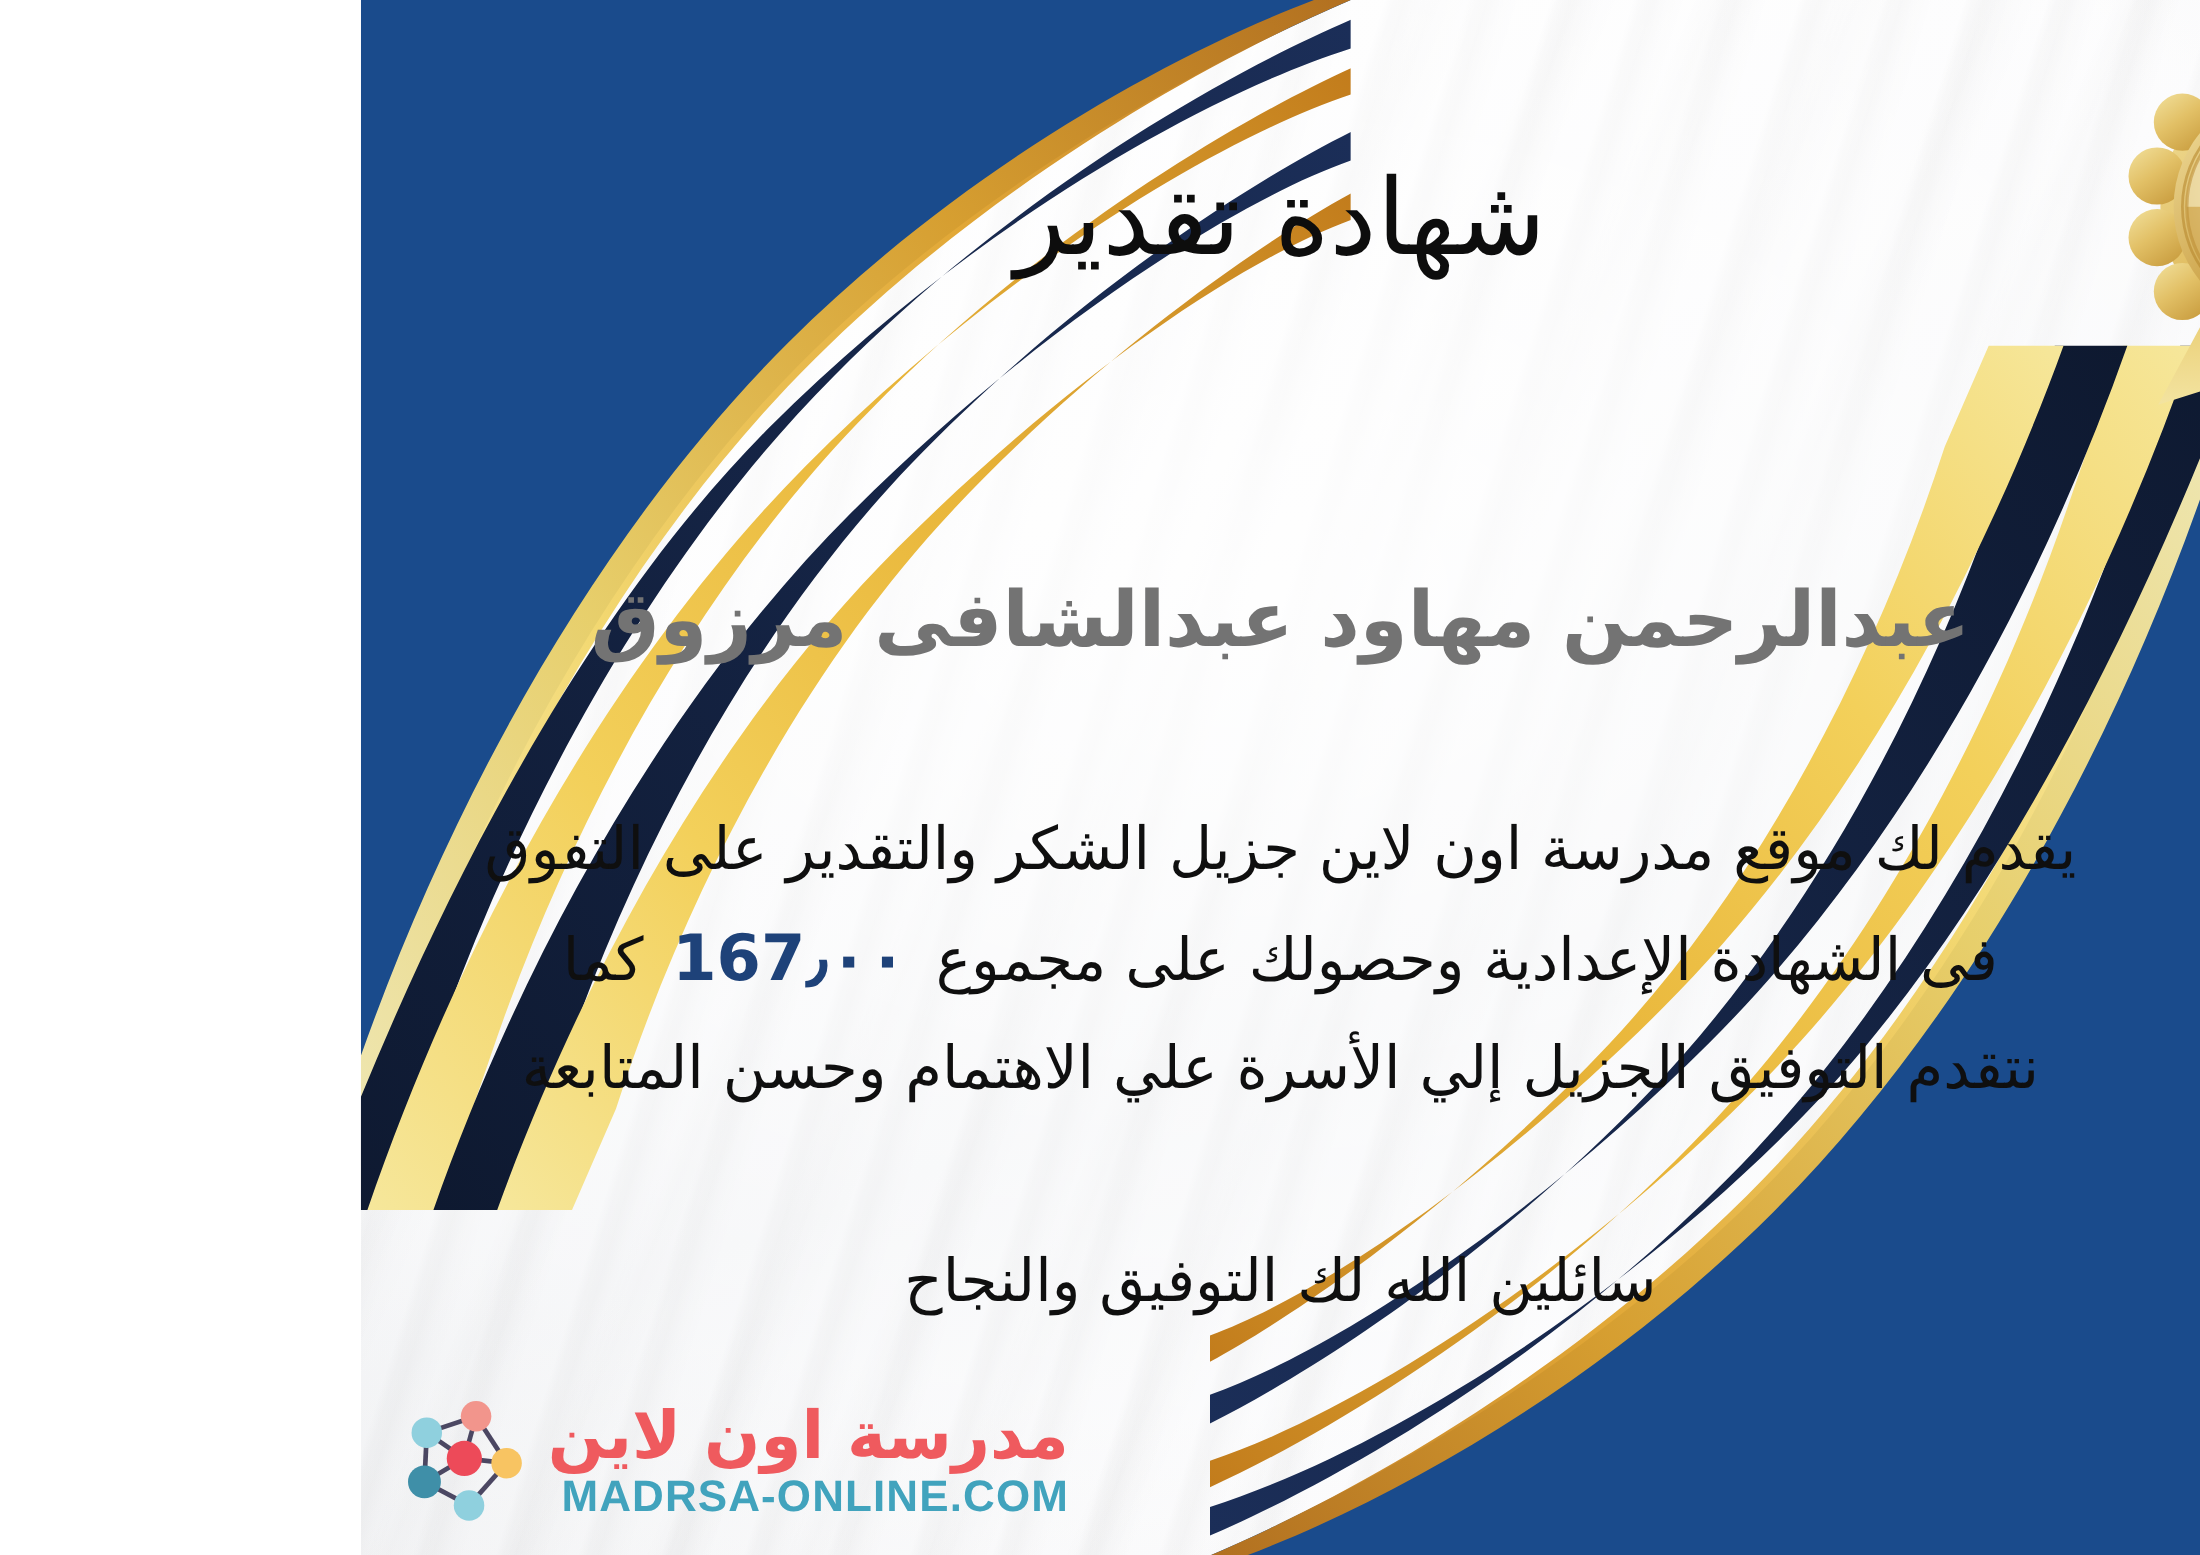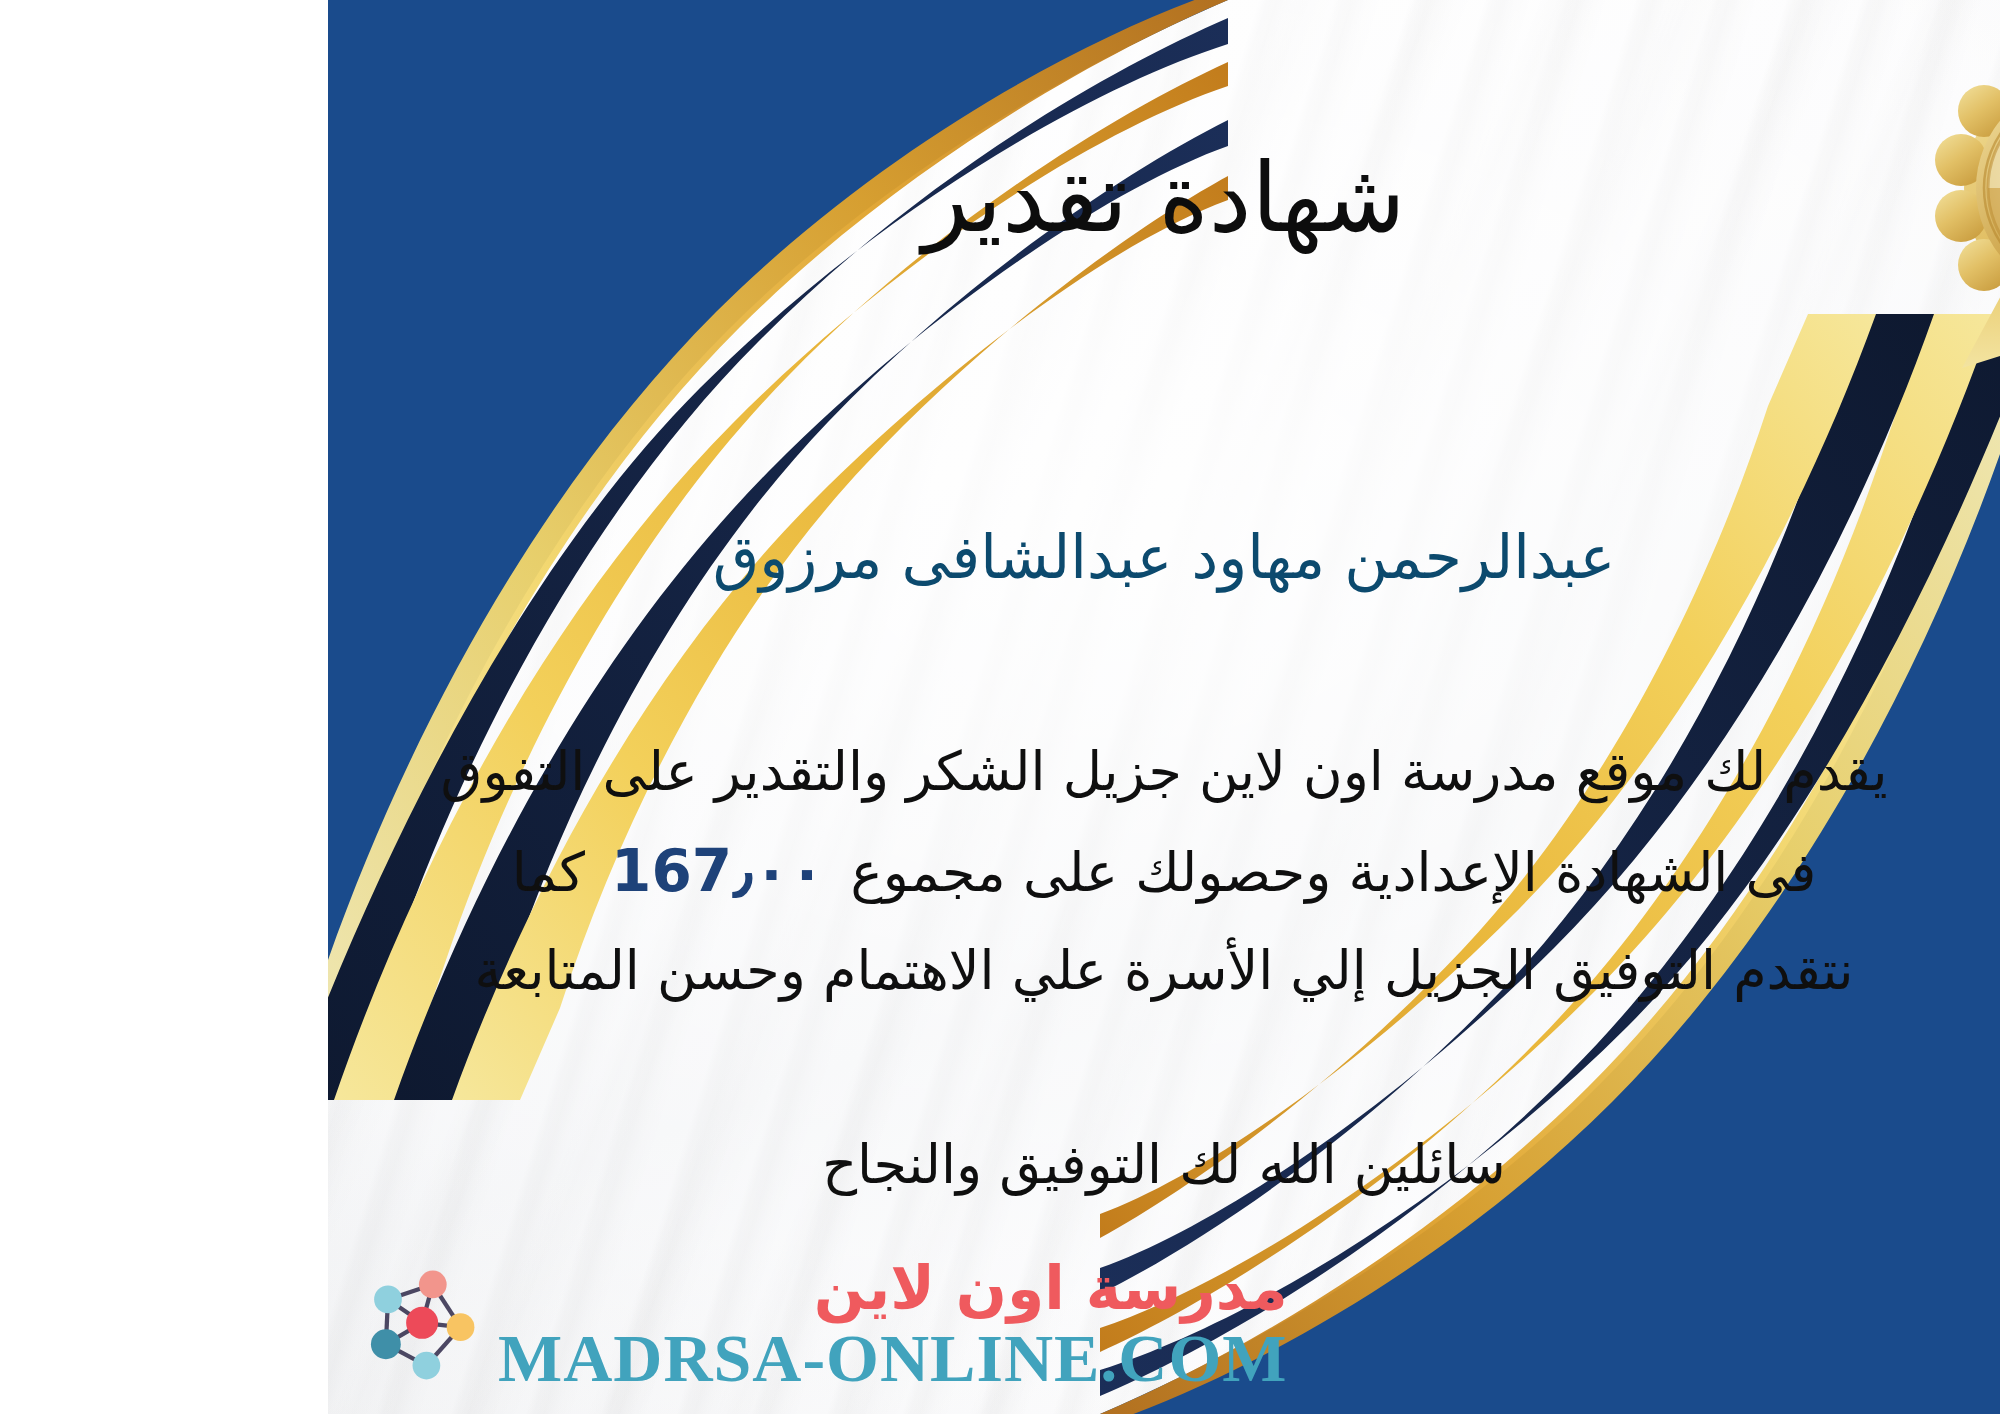--- a/index.html
+++ b/index.html
@@ -92,23 +92,23 @@
     color: #0d0d0d;
     line-height: 1.25;
     direction: rtl;
   }
 
   .recipient-name {
     position: absolute;
     top: 518px;
     left: 0;
     right: 0;
-    font-size: 60px;
-    font-weight: 400;
-    color: #0c4a6e;
+    font-size: 70px;
+    font-weight: 700;
+    color: #737373;
     line-height: 1.3;
     direction: rtl;
     padding: 0 170px;
     box-sizing: border-box;
   }
 
   .body-block {
     position: absolute;
     top: 724px;
     left: 55px;
@@ -168,27 +168,27 @@
     line-height: 1;
   }
   .brand-ar {
     font-size: 60px;
     font-weight: 700;
     color: #ef5a5e;
     letter-spacing: 0px;
     direction: rtl;
   }
   .brand-en {
-    font-size: 68px;
+    font-size: 40px;
     font-weight: 700;
     color: #41a3bd;
     letter-spacing: 1px;
     margin-top: 6px;
     direction: ltr;
-    font-family: Liberation Serif, serif;
+    font-family: Liberation Sans, sans-serif;
   }
   .brand-mark { width: 128px; height: 128px; flex: 0 0 auto; }
 </style>
 </head>
 <body>
 
 <div id="certificate">
 
   <div class="bg-base"></div>
   <div class="bg-stripes"></div>

